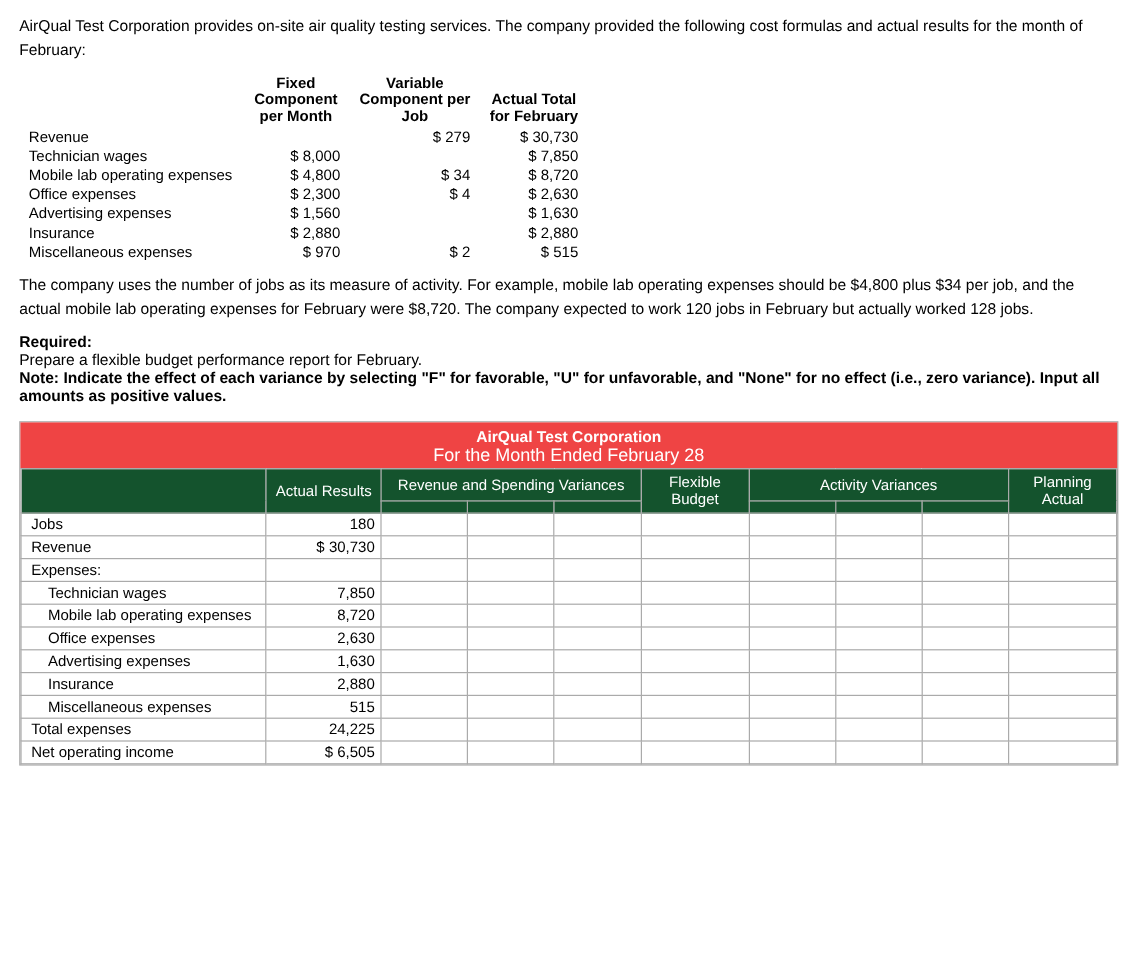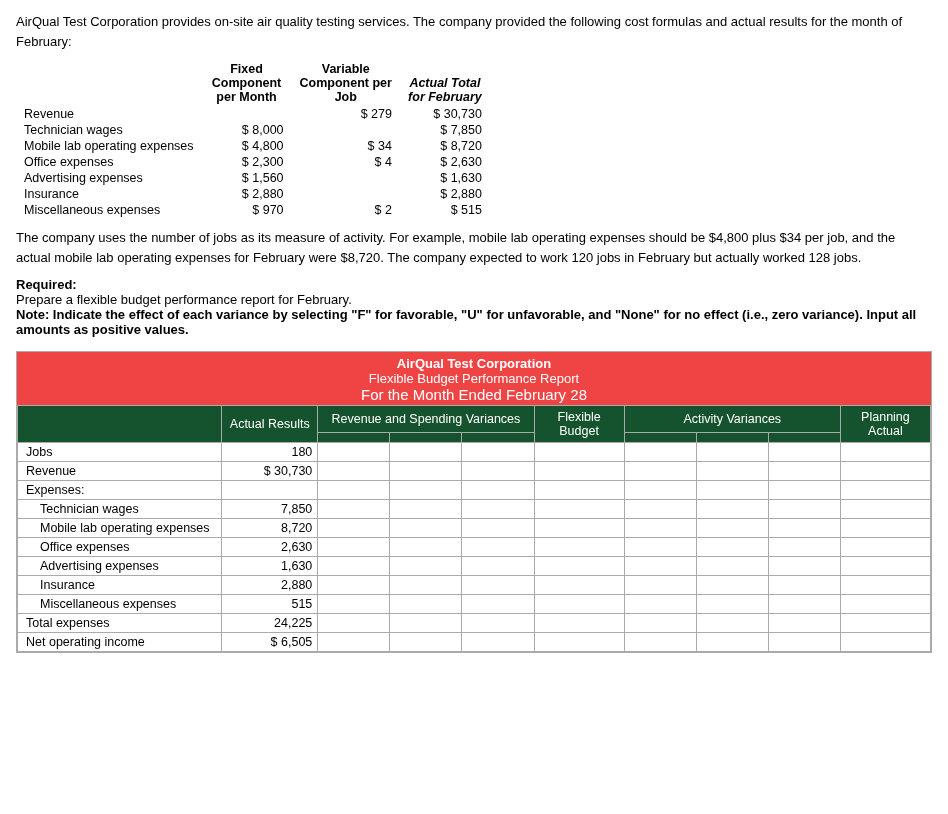--- a/index.html
+++ b/index.html
@@ -90,21 +90,21 @@
 <body>
 
 <p class="intro-text">AirQual Test Corporation provides on-site air quality testing services. The company provided the following cost formulas and actual results for the month of February:</p>
 
 <table class="cost-table">
   <tbody>
       <tr class="header-row">
     <td class="label-col"></td>
     <td class="num-col" style="text-align:center;">Fixed<br>Component<br>per Month</td>
     <td class="num-col" style="text-align:center;">Variable<br>Component per<br>Job</td>
-    <td class="num-col" style="text-align:center;font-style:italic;">Actual Total<br>for February</td>
+    <td class="num-col" style="text-align:center;">Actual Total<br>for February</td>
   </tr>
   <tr>
     <td class="label-col">Revenue</td>
     <td class="num-col"></td>
     <td class="num-col">$ 279</td>
     <td class="num-col">$ 30,730</td>
   </tr>
   <tr>
     <td class="label-col">Technician wages</td>
     <td class="num-col">$ 8,000</td>
@@ -148,21 +148,20 @@
 
 <div class="required-section">
   <p><span class="required-label">Required:</span></p>
   <p>Prepare a flexible budget performance report for February.</p>
   <p class="note">Note: Indicate the effect of each variance by selecting "F" for favorable, "U" for unfavorable, and "None" for no effect (i.e., zero variance). Input all amounts as positive values.</p>
 </div>
 
 <div class="report-wrapper">
   <div class="report-header">
     <div class="corp-name">AirQual Test Corporation</div>
-    <div class="report-title">Flexible Budget Performance Report</div>
     <div class="report-date">For the Month Ended February 28</div>
   </div>
 
   <table class="perf-table">
     <colgroup>
       <col style="width:170px">
       <col style="width:80px">
 
       <col style="width:60px">
       <col style="width:60px">

